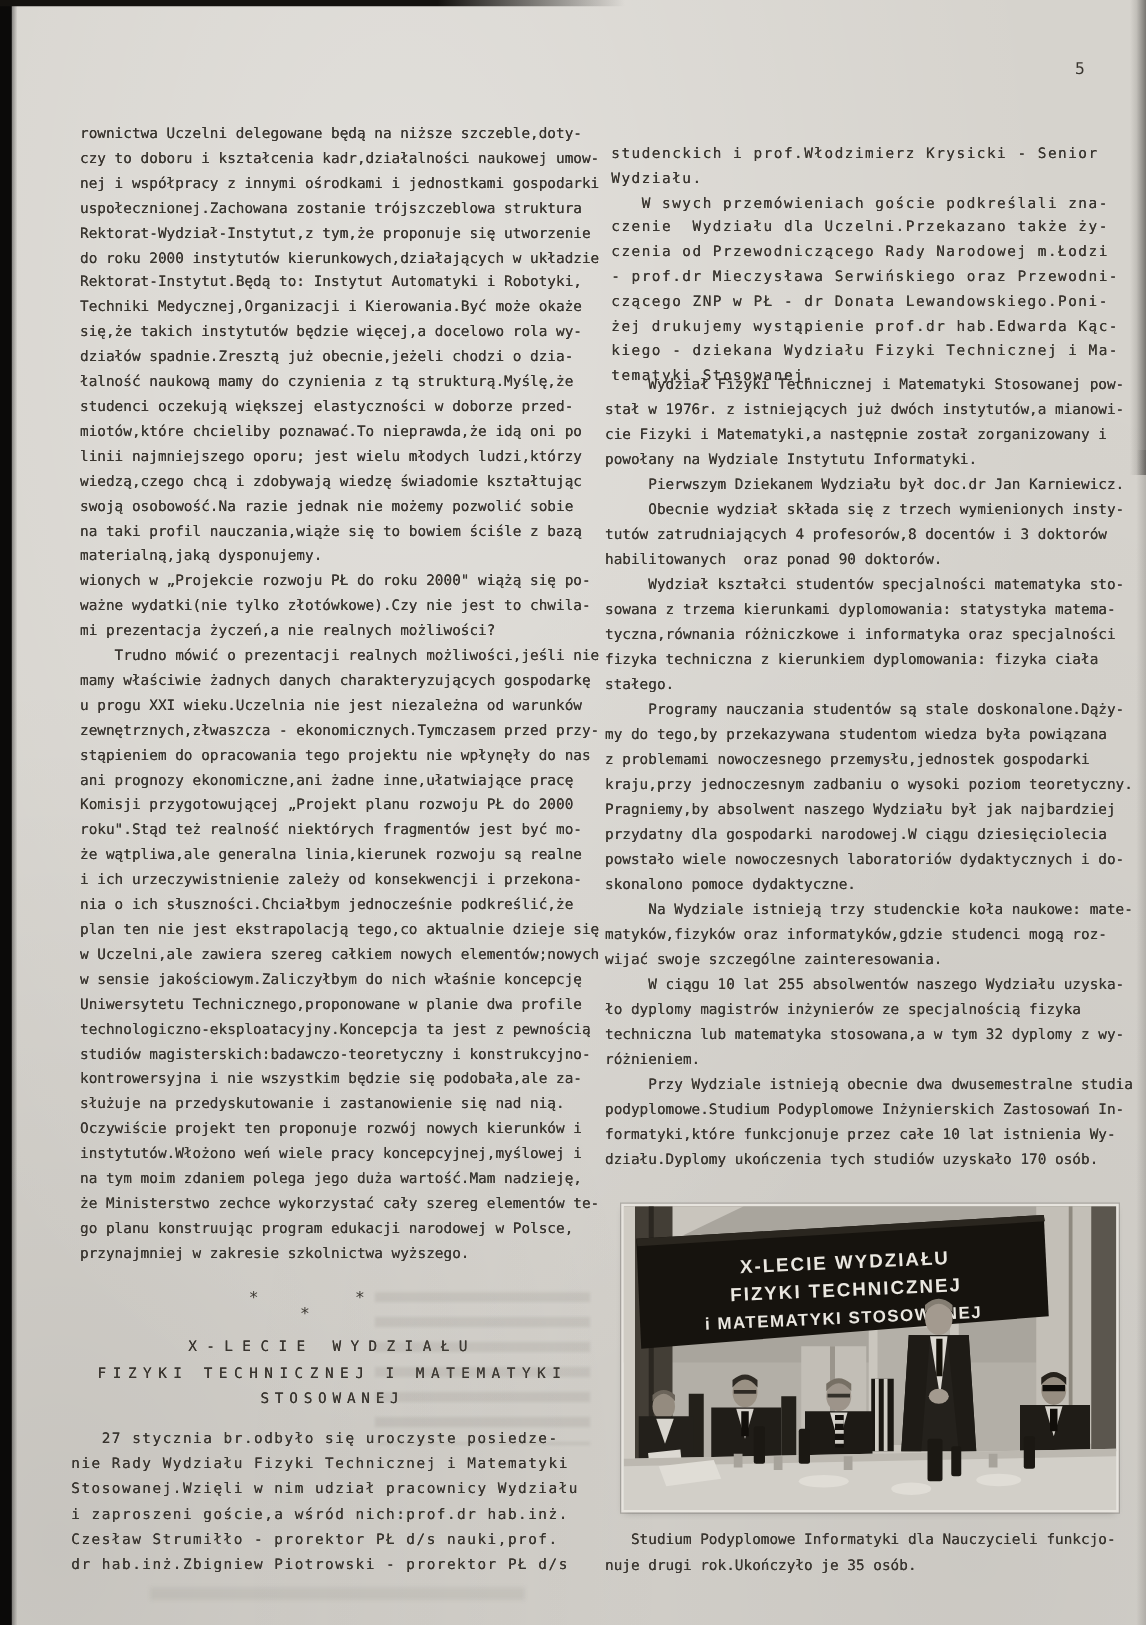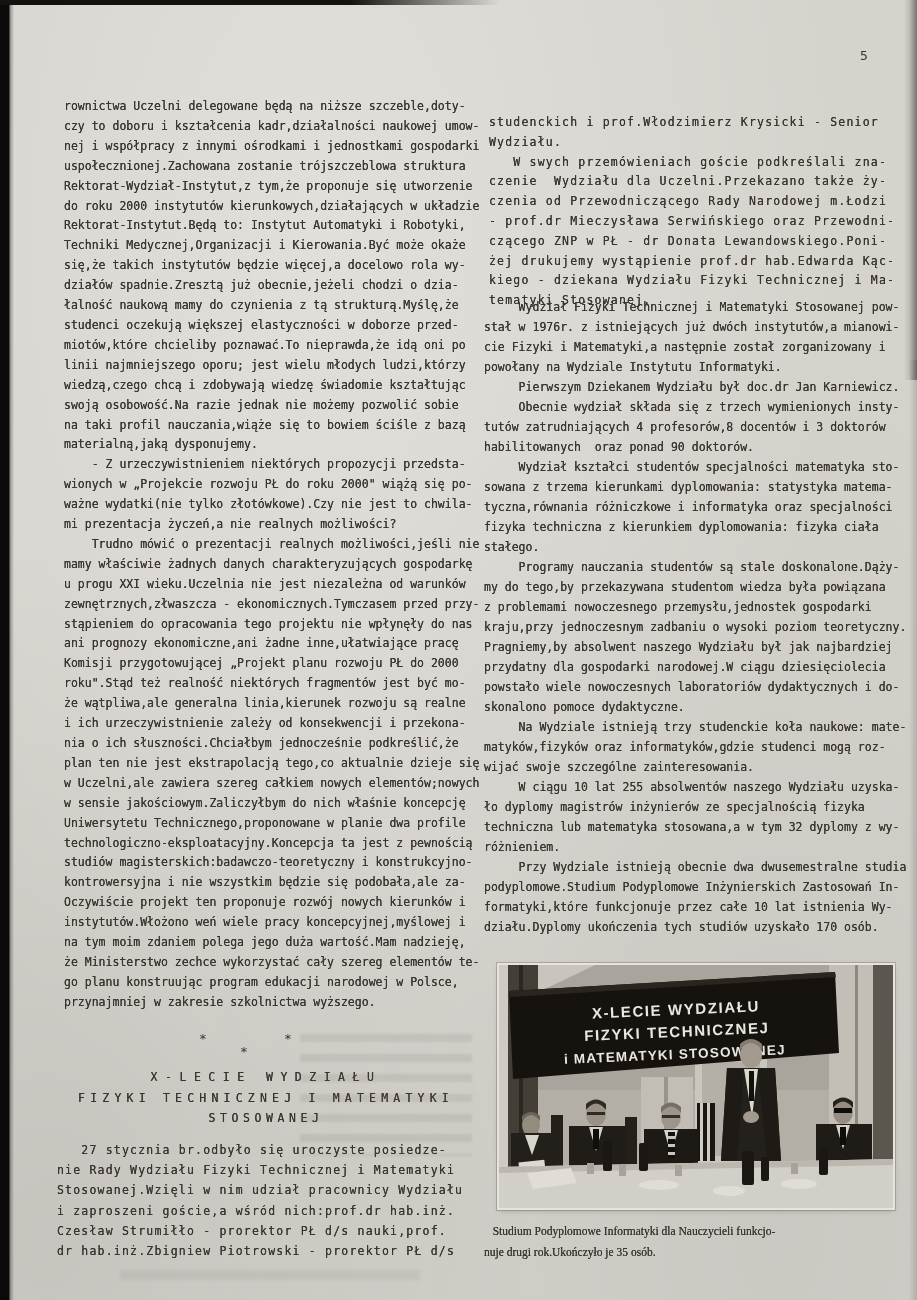--- a/index.html
+++ b/index.html
@@ -25,21 +25,21 @@
 
   .page-number{position:absolute;left:860px;top:48px;font-size:13px;letter-spacing:1px;}
 
   .col{position:absolute;font-size:11.5px;text-shadow:0 0 .5px rgba(45,41,35,.9);}
   .tl{white-space:pre;}
 
   .interview{left:64px;top:97px;width:424px;line-height:19.9px;}
   .intro{left:57px;top:1140px;width:424px;line-height:20.2px;letter-spacing:1.2px;}
   .rintro{left:489px;top:99px;width:424px;line-height:19.8px;letter-spacing:1.2px;margin-top:14px;}
   .article{left:484px;top:297px;width:424px;line-height:20px;}
-  .caption{left:484px;top:1221px;width:424px;line-height:21px;font-family:Liberation Serif, serif;}
+  .caption{left:484px;top:1221px;width:424px;line-height:21px;}
 
   .star{position:absolute;font-size:13px;color:#39352f;}
   .s1{left:199px;top:1031px;} .s2{left:284px;top:1031px;} .s3{left:240px;top:1044px;}
 
   .hline{position:absolute;left:57px;width:418px;text-align:center;font-size:11.5px;
     text-shadow:0 0 .5px rgba(45,41,35,.9);white-space:pre;}
   .h1{top:1070px;letter-spacing:7.5px;}
   .h2{top:1091px;letter-spacing:5.2px;}
   .h3{top:1111px;letter-spacing:4.6px;}
 
@@ -80,21 +80,20 @@
       <div class="tl">się,że takich instytutów będzie więcej,a docelowo rola wy-</div>
       <div class="tl">działów spadnie.Zresztą już obecnie,jeżeli chodzi o dzia-</div>
       <div class="tl">łalność naukową mamy do czynienia z tą strukturą.Myślę,że</div>
       <div class="tl">studenci oczekują większej elastyczności w doborze przed-</div>
       <div class="tl">miotów,które chcieliby poznawać.To nieprawda,że idą oni po</div>
       <div class="tl">linii najmniejszego oporu; jest wielu młodych ludzi,którzy</div>
       <div class="tl">wiedzą,czego chcą i zdobywają wiedzę świadomie kształtując</div>
       <div class="tl">swoją osobowość.Na razie jednak nie możemy pozwolić sobie</div>
       <div class="tl">na taki profil nauczania,wiąże się to bowiem ściśle z bazą</div>
       <div class="tl">materialną,jaką dysponujemy.</div>
-      <div class="tl">    - Z urzeczywistnieniem niektórych propozycji przedsta-</div>
       <div class="tl">wionych w „Projekcie rozwoju PŁ do roku 2000" wiążą się po-</div>
       <div class="tl">ważne wydatki(nie tylko złotówkowe).Czy nie jest to chwila-</div>
       <div class="tl">mi prezentacja życzeń,a nie realnych możliwości?</div>
       <div class="tl">    Trudno mówić o prezentacji realnych możliwości,jeśli nie</div>
       <div class="tl">mamy właściwie żadnych danych charakteryzujących gospodarkę</div>
       <div class="tl">u progu XXI wieku.Uczelnia nie jest niezależna od warunków</div>
       <div class="tl">zewnętrznych,złwaszcza - ekonomicznych.Tymczasem przed przy-</div>
       <div class="tl">stąpieniem do opracowania tego projektu nie wpłynęły do nas</div>
       <div class="tl">ani prognozy ekonomiczne,ani żadne inne,ułatwiające pracę</div>
       <div class="tl">Komisji przygotowującej „Projekt planu rozwoju PŁ do 2000</div>
@@ -102,20 +101,21 @@
       <div class="tl">że wątpliwa,ale generalna linia,kierunek rozwoju są realne</div>
       <div class="tl">i ich urzeczywistnienie zależy od konsekwencji i przekona-</div>
       <div class="tl">nia o ich słuszności.Chciałbym jednocześnie podkreślić,że</div>
       <div class="tl">plan ten nie jest ekstrapolacją tego,co aktualnie dzieje się</div>
       <div class="tl">w Uczelni,ale zawiera szereg całkiem nowych elementów;nowych</div>
       <div class="tl">w sensie jakościowym.Zaliczyłbym do nich właśnie koncepcję</div>
       <div class="tl">Uniwersytetu Technicznego,proponowane w planie dwa profile</div>
       <div class="tl">technologiczno-eksploatacyjny.Koncepcja ta jest z pewnością</div>
       <div class="tl">studiów magisterskich:badawczo-teoretyczny i konstrukcyjno-</div>
       <div class="tl">kontrowersyjna i nie wszystkim będzie się podobała,ale za-</div>
+      <div class="tl">służuje na przedyskutowanie i zastanowienie się nad nią.</div>
       <div class="tl">Oczywiście projekt ten proponuje rozwój nowych kierunków i</div>
       <div class="tl">instytutów.Włożono weń wiele pracy koncepcyjnej,myślowej i</div>
       <div class="tl">na tym moim zdaniem polega jego duża wartość.Mam nadzieję,</div>
       <div class="tl">że Ministerstwo zechce wykorzystać cały szereg elementów te-</div>
       <div class="tl">go planu konstruując program edukacji narodowej w Polsce,</div>
       <div class="tl">przynajmniej w zakresie szkolnictwa wyższego.</div>
     </div>
 
   <span class="star s1">*</span>
   <span class="star s2">*</span>

